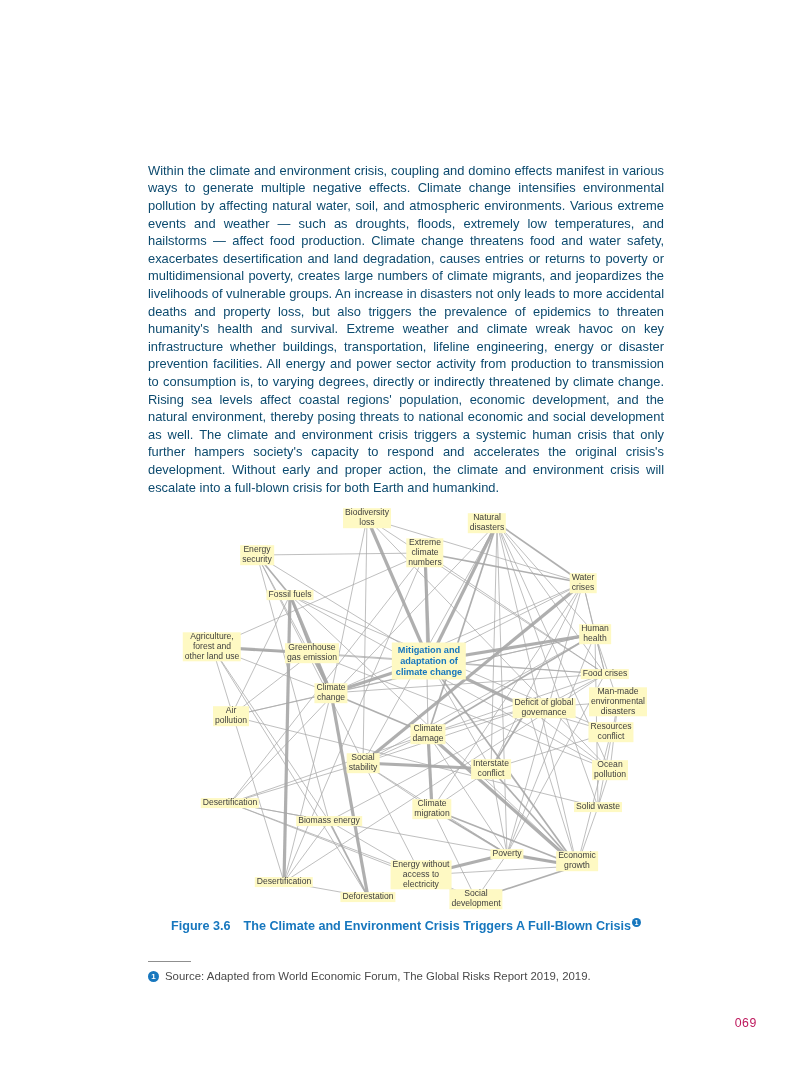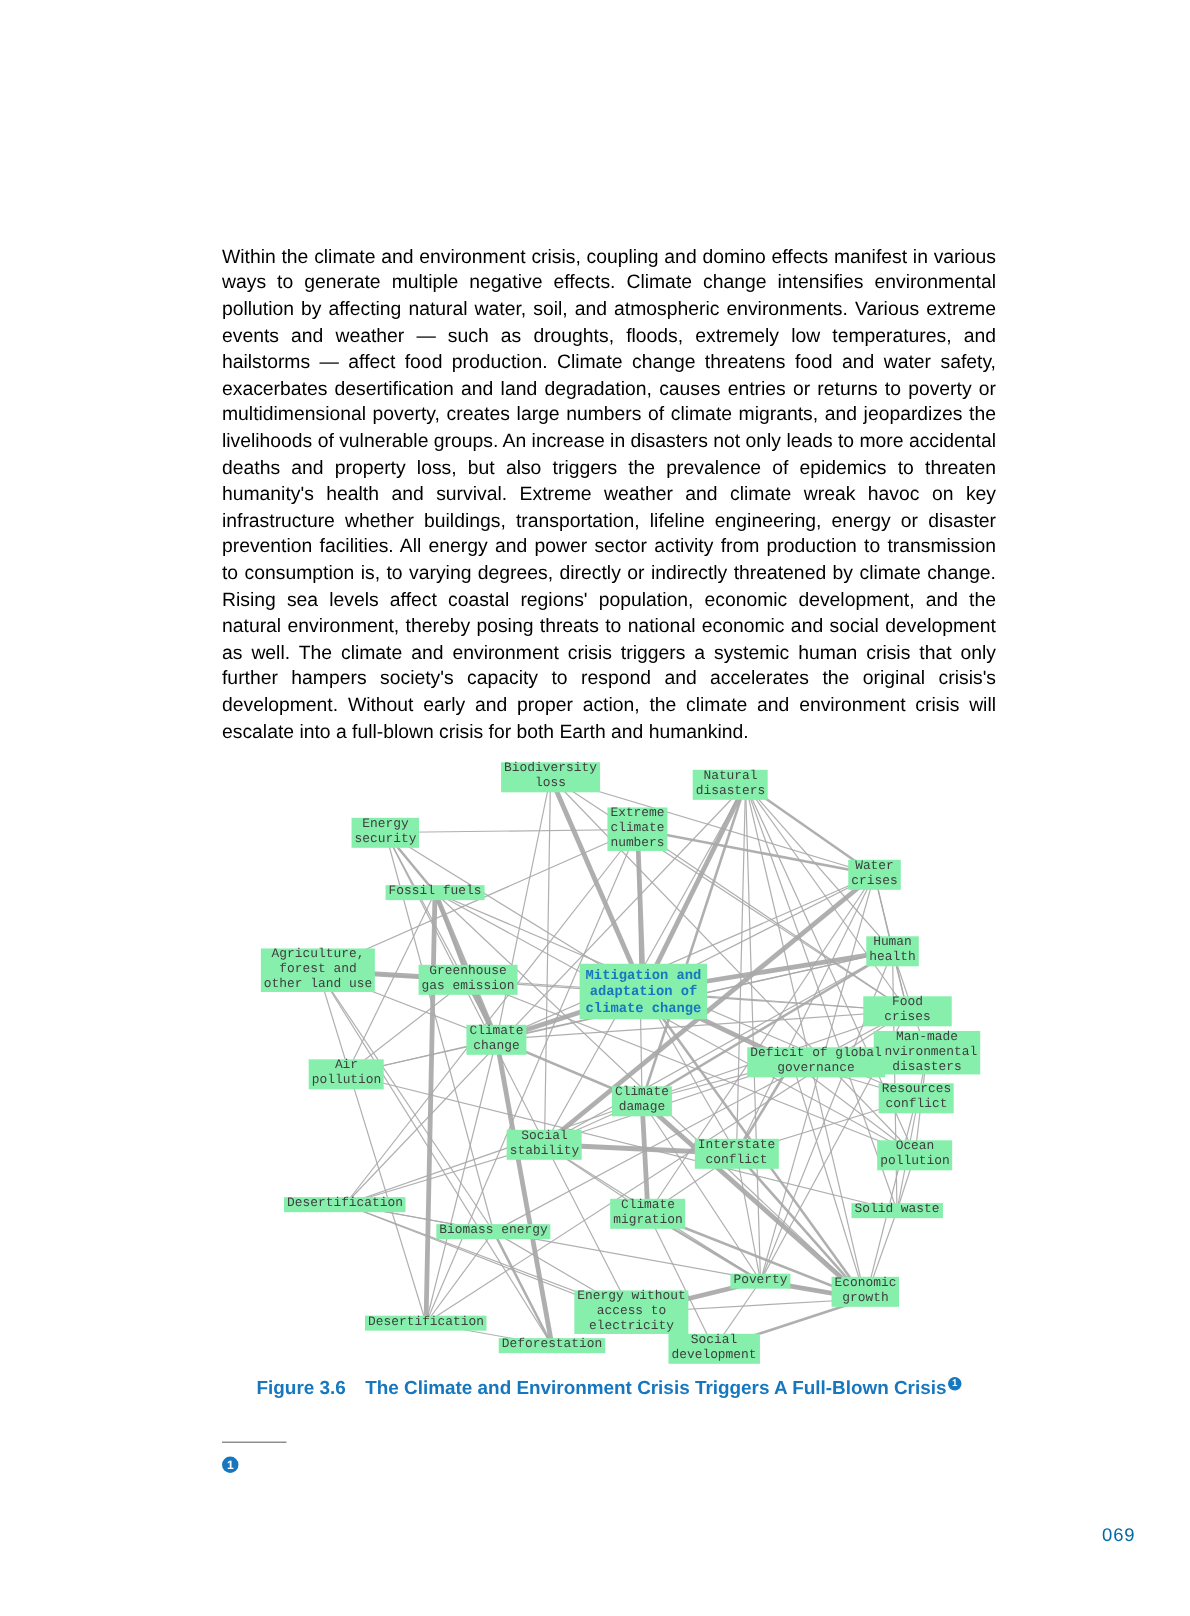--- a/index.html
+++ b/index.html
@@ -9,41 +9,40 @@
     font-family: "Liberation Sans", sans-serif;
     position: relative;
     overflow: hidden;
   }
   .page { position: absolute; inset: 0; }
 
   .paragraph {
     position: absolute;
     left: 148px; top: 149px; width: 516px;
     font-size: 12.9px; line-height: 17.6px;
-    color: #000000;
+    color: #0c4a6e;
     text-align: justify;
   }
 
   .diagram {
     position: absolute;
     left: 148px; top: 505px;
     width: 516px; height: 404px;
   }
   .diagram svg { position: absolute; left: 0; top: 0; }
   .diagram-labels { position: absolute; inset: 0; }
   .node-label {
     position: absolute;
     transform: translate(-50%, -50%);
-    background: #86efac;
+    background: #fef9c3;
     color: #3e3e3e;
     font-size: 8.6px; line-height: 9.8px;
     text-align: center;
     white-space: pre-line;
     padding: 0 2px;
-    font-family: Liberation Mono, monospace;
   }
   .node-label.hl {
     color: #1777be;
     font-weight: bold;
     font-size: 9.2px; line-height: 11px;
     padding: 2px 4px;
   }
 
   .caption {
     position: absolute;
@@ -81,21 +80,21 @@
     background: #1777be; color: #fff;
     width: 11px; height: 11px; border-radius: 50%;
     font-size: 8px; line-height: 11px;
     text-align: center; font-weight: bold;
     margin: 2px 6px 0 0;
   }
 
   .page-number {
     position: absolute;
     right: 36px; top: 1016px;
-    font-size: 12.3px; color: #0369a1;
+    font-size: 12.3px; color: #be185d;
     letter-spacing: 0.6px;
   }
 </style>
 </head>
 <body>
 
 <div class="page">
 
   <p class="paragraph">Within the climate and environment crisis, coupling and domino effects manifest in various ways to generate multiple negative effects. Climate change intensifies environmental pollution by affecting natural water, soil, and atmospheric environments. Various extreme events and weather — such as droughts, floods, extremely low temperatures, and hailstorms — affect food production. Climate change threatens food and water safety, exacerbates desertification and land degradation, causes entries or returns to poverty or multidimensional poverty, creates large numbers of climate migrants, and jeopardizes the livelihoods of vulnerable groups. An increase in disasters not only leads to more accidental deaths and property loss, but also triggers the prevalence of epidemics to threaten humanity's health and survival. Extreme weather and climate wreak havoc on key infrastructure whether buildings, transportation, lifeline engineering, energy or disaster prevention facilities. All energy and power sector activity from production to transmission to consumption is, to varying degrees, directly or indirectly threatened by climate change. Rising sea levels affect coastal regions' population, economic development, and the natural environment, thereby posing threats to national economic and social development as well. The climate and environment crisis triggers a systemic human crisis that only further hampers society's capacity to respond and accelerates the original crisis's development. Without early and proper action, the climate and environment crisis will escalate into a full-blown crisis for both Earth and humankind.</p>
 
@@ -286,17 +285,18 @@
   </div>
 
   <div class="caption">
     <span class="cap-label">Figure 3.6</span><span>The Climate and Environment Crisis Triggers A Full-Blown Crisis</span><span class="sup-marker">1</span>
   </div>
 
   <div class="footnote-rule"></div>
 
   <div class="footnote">
     <span class="fn-marker">1</span>
+    <span>Source: Adapted from World Economic Forum, The Global Risks Report 2019, 2019.</span>
   </div>
 
   <div class="page-number">069</div>
 
 </div>
 
 </body></html>

